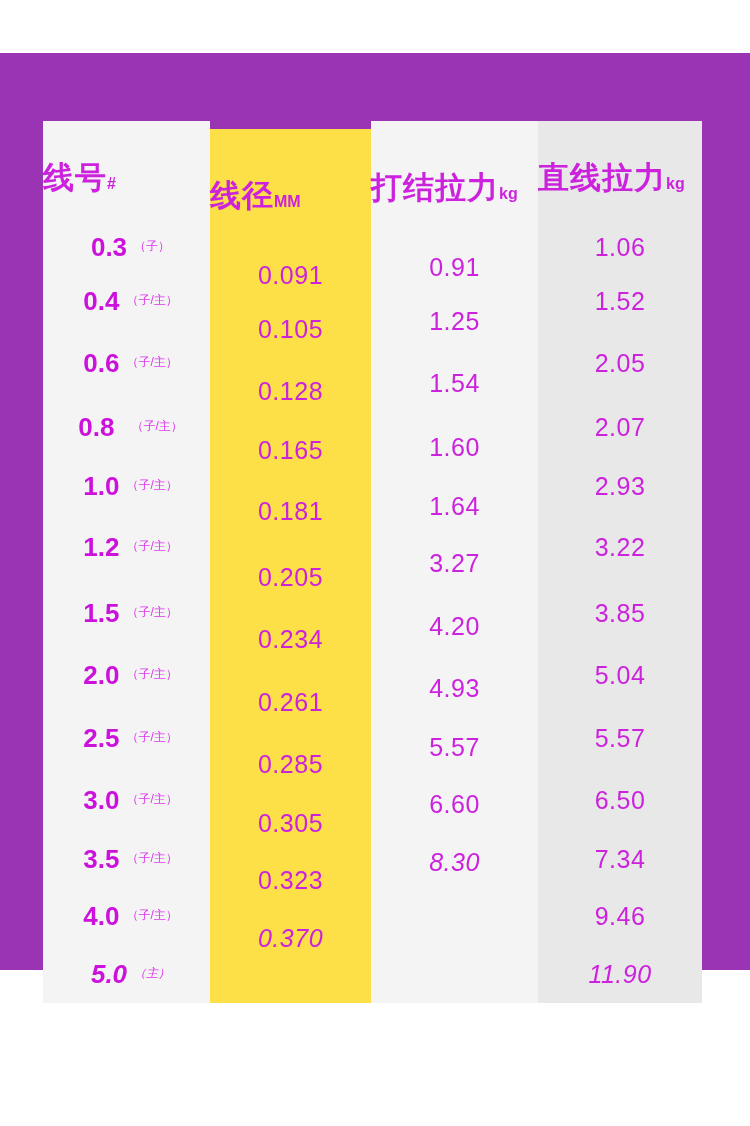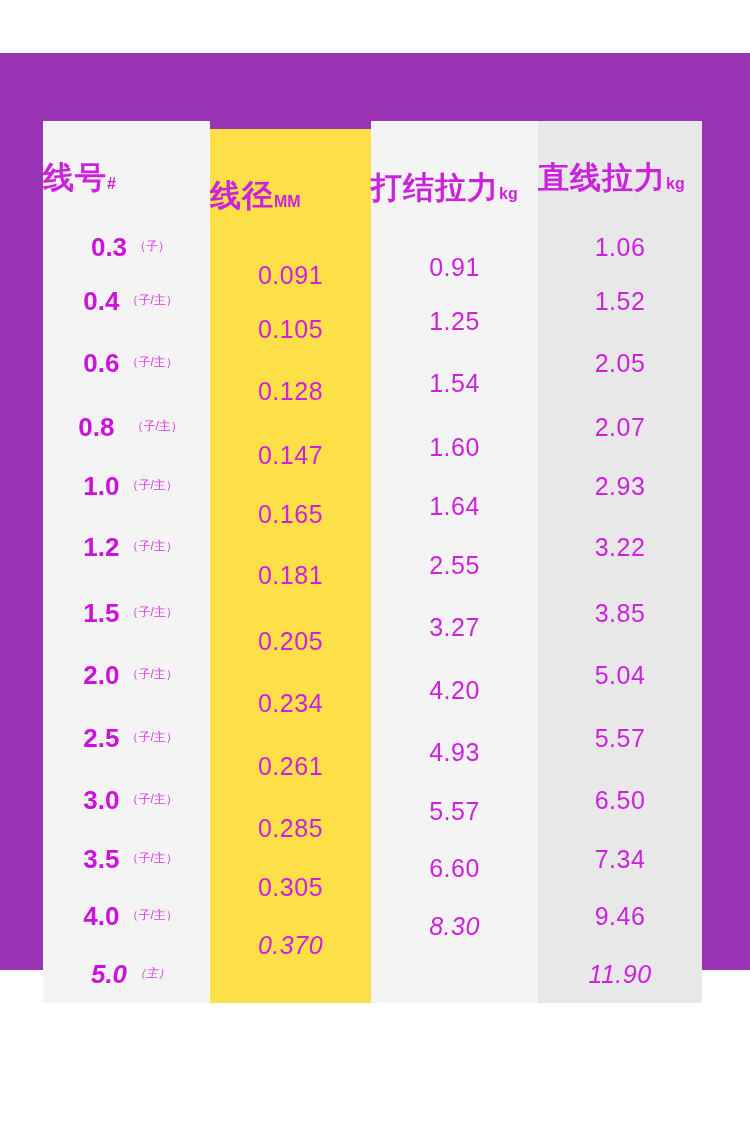--- a/index.html
+++ b/index.html
@@ -213,43 +213,43 @@
         <div class="cells">
           <div class="cell r0">
               <span class="val">0.091</span>
             </div>
           <div class="cell r1">
               <span class="val">0.105</span>
             </div>
           <div class="cell r2">
               <span class="val">0.128</span>
             </div>
-          <div class="cell r3">
-              <span class="val">0.147</span>
-            </div>
           <div class="cell r4">
               <span class="val">0.165</span>
             </div>
           <div class="cell r5">
               <span class="val">0.181</span>
             </div>
           <div class="cell r6">
               <span class="val">0.205</span>
             </div>
           <div class="cell r7">
               <span class="val">0.234</span>
             </div>
           <div class="cell r8">
               <span class="val">0.261</span>
             </div>
           <div class="cell r9">
               <span class="val">0.285</span>
             </div>
           <div class="cell r10">
               <span class="val">0.305</span>
+            </div>
+          <div class="cell r11">
+              <span class="val">0.323</span>
             </div>
           <div class="cell r12">
               <span class="val">0.370</span>
             </div>
         </div>
       </div>
 
       <div class="col col-2">
         <div class="head">
           <div class="head-title">打结拉力</div>
@@ -264,23 +264,20 @@
             </div>
           <div class="cell r2">
               <span class="val">1.54</span>
             </div>
           <div class="cell r3">
               <span class="val">1.60</span>
             </div>
           <div class="cell r4">
               <span class="val">1.64</span>
             </div>
-          <div class="cell r6">
-              <span class="val">2.55</span>
-            </div>
           <div class="cell r7">
               <span class="val">3.27</span>
             </div>
           <div class="cell r8">
               <span class="val">4.20</span>
             </div>
           <div class="cell r9">
               <span class="val">4.93</span>
             </div>
           <div class="cell r10">

